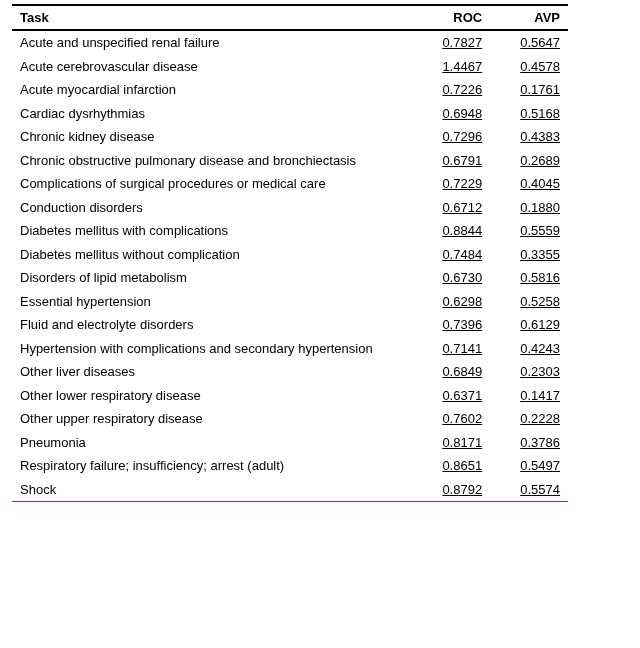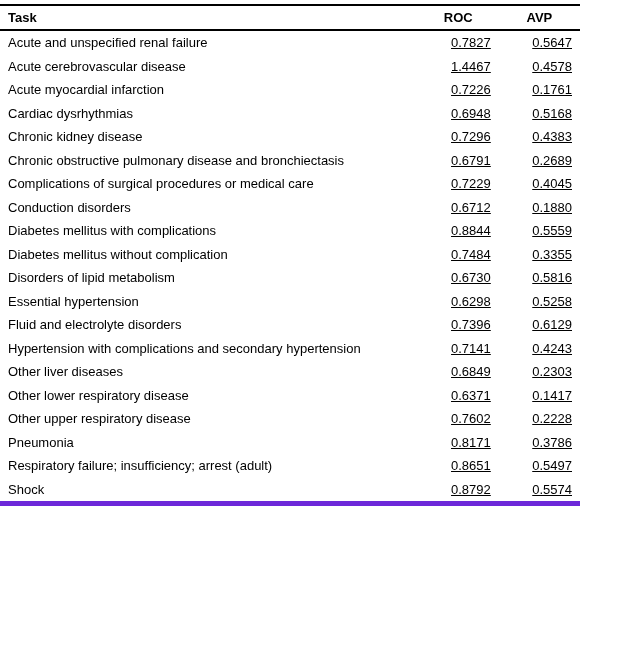--- a/index.html
+++ b/index.html
@@ -11,60 +11,60 @@
     body {
       font-family: Arial, sans-serif;
       font-size: 13px;
       background: #fff;
       color: #000;
       width: 640px;
     }
 
     .table-container {
       width: 580px;
-      padding: 4px 0;
+      padding: 4px 12px;
     }
 
     table {
       width: 100%;
       border-collapse: collapse;
     }
 
     thead tr {
       border-bottom: 2px solid #000;
     }
 
     thead th {
       padding: 4px 8px;
       font-weight: bold;
       text-align: left;
       border-top: 2px solid #000;
     }
 
     thead th.numeric {
-      text-align: center;
+      text-align: right;
     }
 
     tbody tr {
       border: none;
     }
 
     tbody tr td {
       padding: 2px 8px;
       line-height: 1.5;
     }
 
     tbody tr td.numeric {
       text-align: right;
       font-variant-numeric: tabular-nums;
       text-decoration: underline;
     }
 
     tbody tr:last-child {
-      border-bottom: 5px solid #6d28d9;
+      border-bottom: 1px solid #6d28d9;
     }
 
     .header-row th:first-child {
       width: 72%;
     }
 
     .header-row th:nth-child(2),
     .header-row th:nth-child(3) {
       width: 14%;
     }

